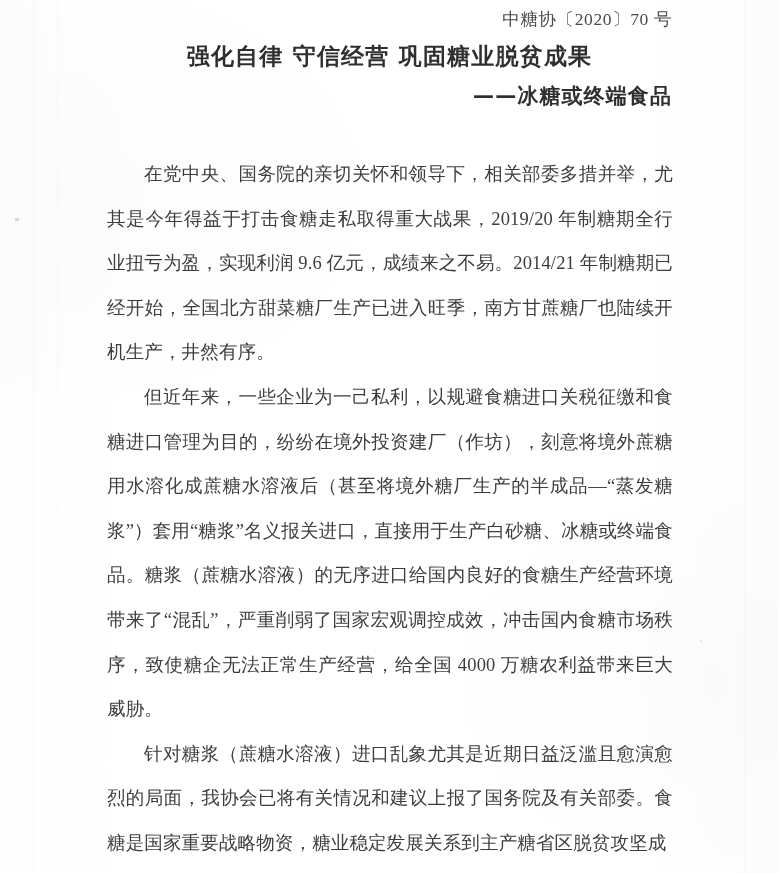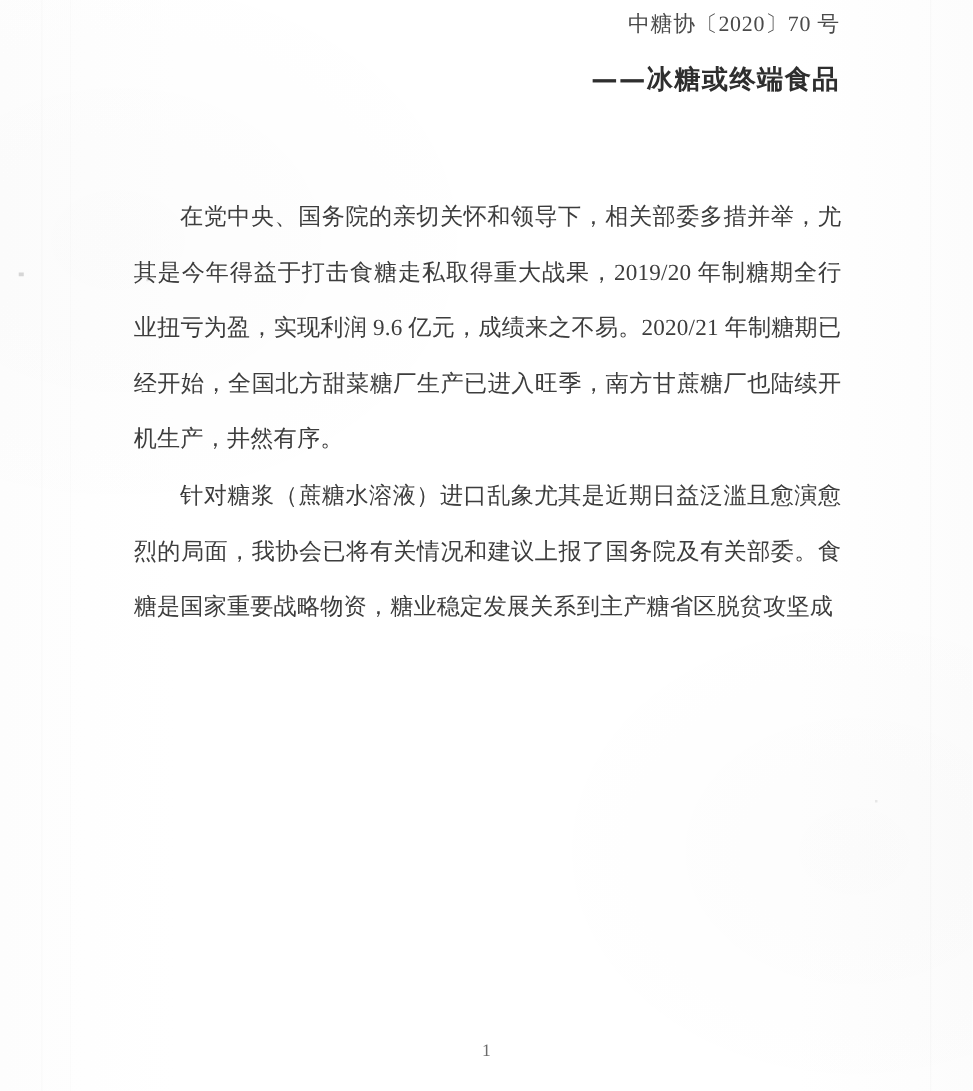--- a/index.html
+++ b/index.html
@@ -142,23 +142,25 @@
 <div class="scan-streak streak-c"></div>
 <div class="speck speck-1"></div>
 <div class="speck speck-2"></div>
 <div class="speck speck-3"></div>
 
 <div class="content">
 
   <div class="doc-number">中糖协〔2020〕70 号</div>
 
   <div class="title-block">
+    <div class="doc-title">强化自律  守信经营  巩固糖业脱贫成果</div>
     <div class="doc-subtitle">——冰糖或终端食品</div>
   </div>
 
   <div class="body-text">
-    <p class="para">在党中央、国务院的亲切关怀和领导下，相关部委多措并举，尤其是今年得益于打击食糖走私取得重大战果，2019/20 年制糖期全行业扭亏为盈，实现利润 9.6 亿元，成绩来之不易。2020/21 年制糖期已经开始，全国北方甜菜糖厂生产已进入旺季，南方甘蔗糖厂也陆续开机生产，井然有序。</p>
+    <p class="para">在党中央、国务院的亲切关怀和领导下，相关部委多措并举，尤其是今年得益于打击食糖走私取得重大战果，2019/20 年制糖期全行业扭亏为盈，实现利润 9.6 亿元，成绩来之不易。2014/21 年制糖期已经开始，全国北方甜菜糖厂生产已进入旺季，南方甘蔗糖厂也陆续开机生产，井然有序。</p>
+    <p class="para">但近年来，一些企业为一己私利，以规避食糖进口关税征缴和食糖进口管理为目的，纷纷在境外投资建厂（作坊），刻意将境外蔗糖用水溶化成蔗糖水溶液后（甚至将境外糖厂生产的半成品—“蒸发糖浆”）套用“糖浆”名义报关进口，直接用于生产白砂糖、冰糖或终端食品。糖浆（蔗糖水溶液）的无序进口给国内良好的食糖生产经营环境带来了“混乱”，严重削弱了国家宏观调控成效，冲击国内食糖市场秩序，致使糖企无法正常生产经营，给全国 4000 万糖农利益带来巨大威胁。</p>
     <p class="para">针对糖浆（蔗糖水溶液）进口乱象尤其是近期日益泛滥且愈演愈烈的局面，我协会已将有关情况和建议上报了国务院及有关部委。食糖是国家重要战略物资，糖业稳定发展关系到主产糖省区脱贫攻坚成</p>
   </div>
 
   <div class="page-number">1</div>
 
 </div>
 
 </body></html>

